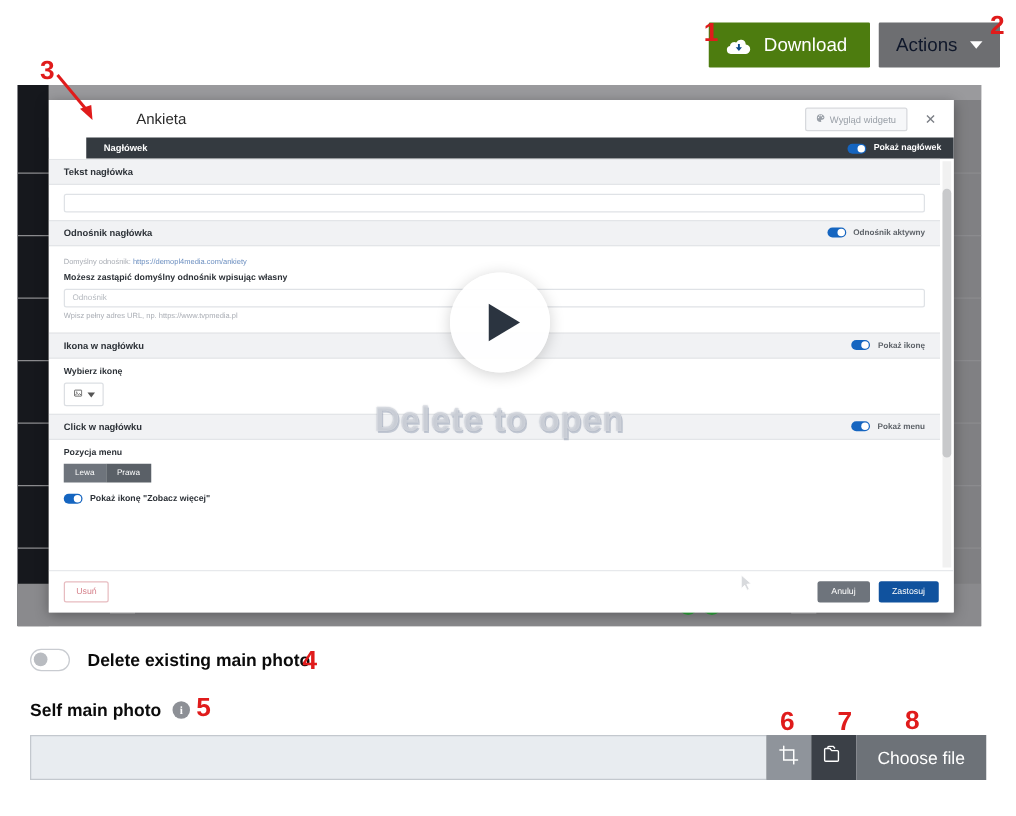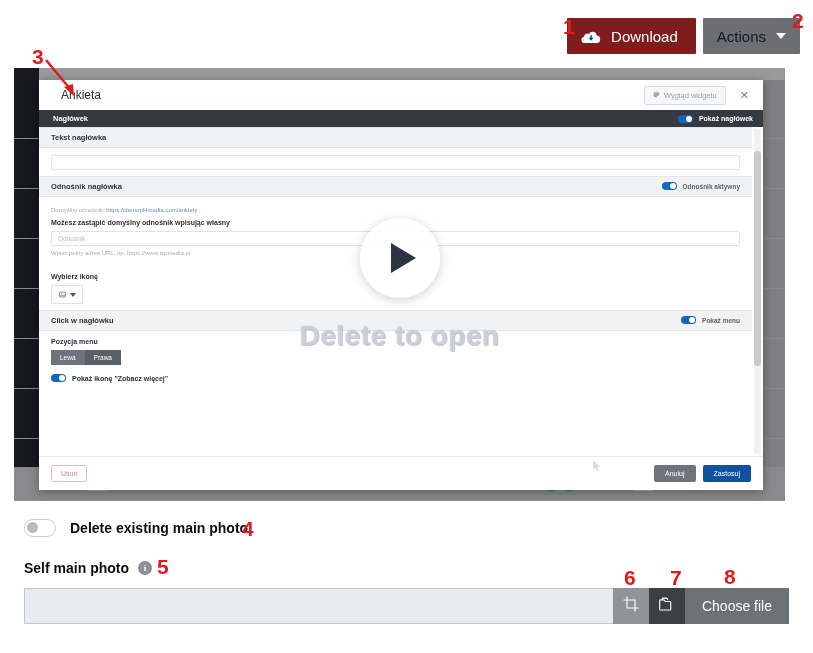--- a/index.html
+++ b/index.html
@@ -18,21 +18,21 @@
   
   .toolbar {
     position: absolute;
     top: 18px;
     right: 13px;
     display: flex;
     gap: 7px;
     align-items: stretch;
   }
   .btn-download {
-    background: #7f1d1d;
+    background: #4d7c0f;
     color: #ffffff;
     border: none;
     padding: 0 18px 0 14px;
     height: 36px;
     display: flex;
     align-items: center;
     gap: 10px;
     font-size: 15px;
     cursor: pointer;
     border-radius: 1px;
@@ -122,21 +122,21 @@
   .modal-topbar {
     height: 30px;
     background: #ffffff;
     display: flex;
     align-items: center;
     justify-content: space-between;
     padding: 0 10px 0 22px;
     box-sizing: border-box;
     flex: none;
   }
-  .modal-title { font-size: 12px; color: #2b2b2b; }
+  .modal-title { font-size: 12px; color: #2b2b2b; margin-left: 48px; }
   .topbar-right { display:flex; align-items:center; gap:10px; }
   .widget-look {
     border: 1px solid #d7d9dd;
     background: #f6f7f9;
     color: #9aa0a8;
     font-size: 7.5px;
     padding: 4px 8px;
     display: flex;
     align-items: center;
     gap: 4px;
@@ -148,20 +148,21 @@
   .modal-headerbar {
     height: 17px;
     background: #343a40;
     color: #ffffff;
     display:flex; align-items:center; justify-content:space-between;
     padding: 0 10px 0 14px;
     box-sizing: border-box;
     font-size: 7.5px;
     font-weight: bold;
     flex:none;
+    margin-left:30px;
   }
   .modal-body {
     flex: 1;
     background: #ffffff;
     overflow: hidden;
     position: relative;
     padding: 0 0 0 0;
   }
   .scroll-col { position:absolute; inset:0 11px 0 0; overflow:hidden; }
   .vscroll {
@@ -450,20 +451,27 @@
         </div>
         <div class="fld" style="padding-top:6px;">
           <div class="hint">
             <span>Domyślny odnośnik: </span><a>https://demopl4media.com/ankiety</a>
           </div>
           <div class="lbl" style="margin-top:6px;">Możesz zastąpić domyślny odnośnik wpisując własny</div>
           <div class="inp">Odnośnik</div>
           <div class="hint">Wpisz pełny adres URL, np. https://www.tvpmedia.pl</div>
         </div>
 
+        <div class="sec-head">
+          <span>Ikona w nagłówku</span>
+          <span class="toggle-row">
+            <span class="tgl"></span>
+            <span style="font-size:6.5px;color:#5d6268;">Pokaż ikonę</span>
+          </span>
+        </div>
         <div class="fld">
           <div class="lbl">Wybierz ikonę</div>
           <div class="icon-pick">
             <span>
               <svg width="7" height="7" viewBox="0 0 16 16" fill="none" stroke="#444" stroke-width="1.4">
                 <rect x="1.5" y="2.5" width="13" height="11" rx="1"></rect>
                 <circle cx="5.5" cy="6.2" r="1.1" fill="#444" stroke="none"></circle>
                 <path d="M2.5 12l3.6-3.6 2.6 2.6 2.2-2 2.6 2.6"></path>
               </svg>
             </span>

